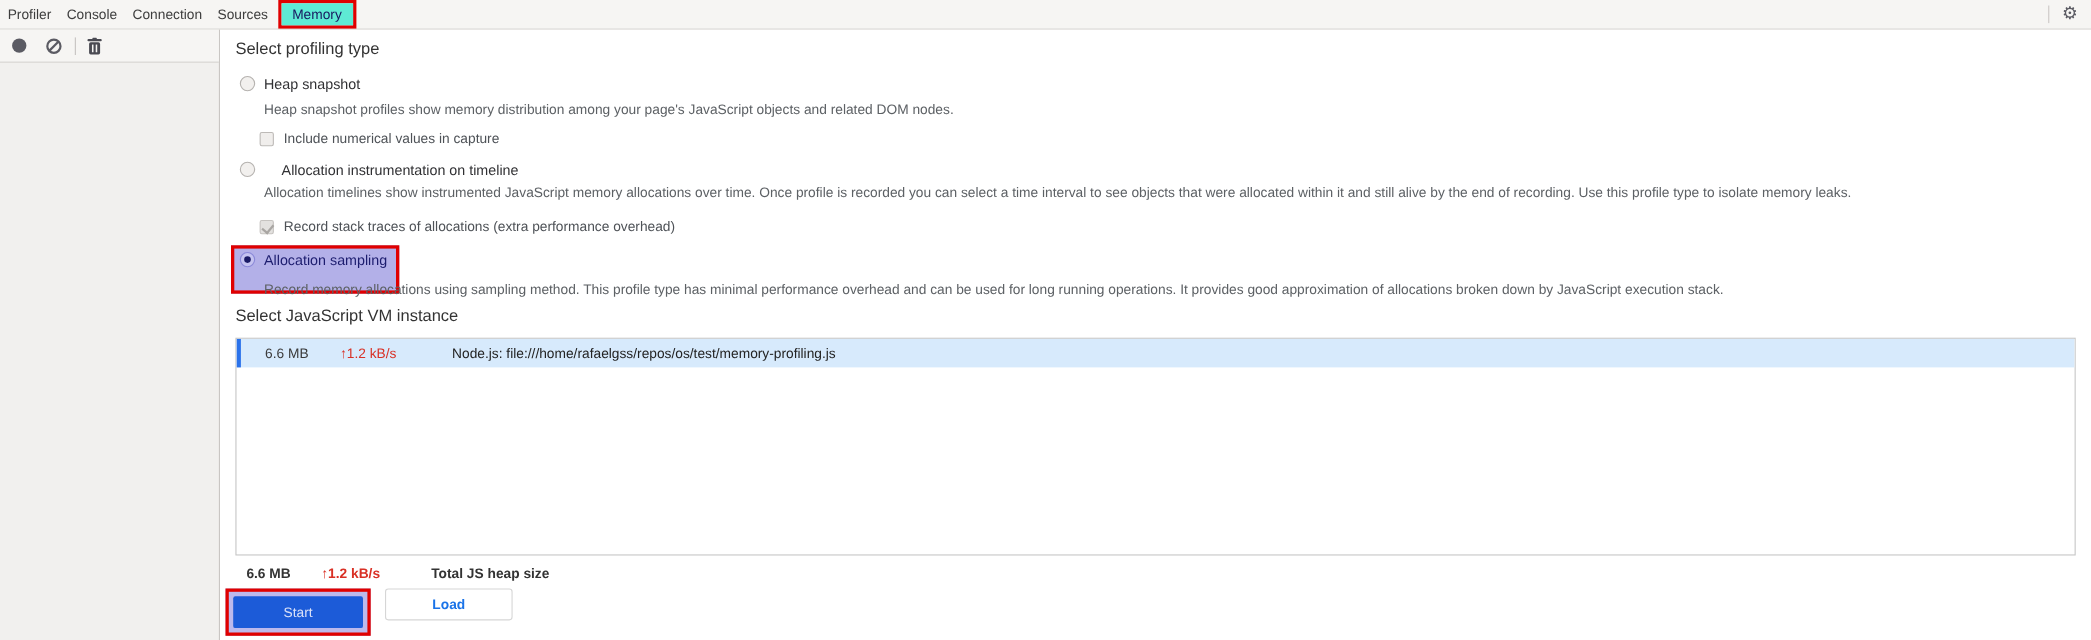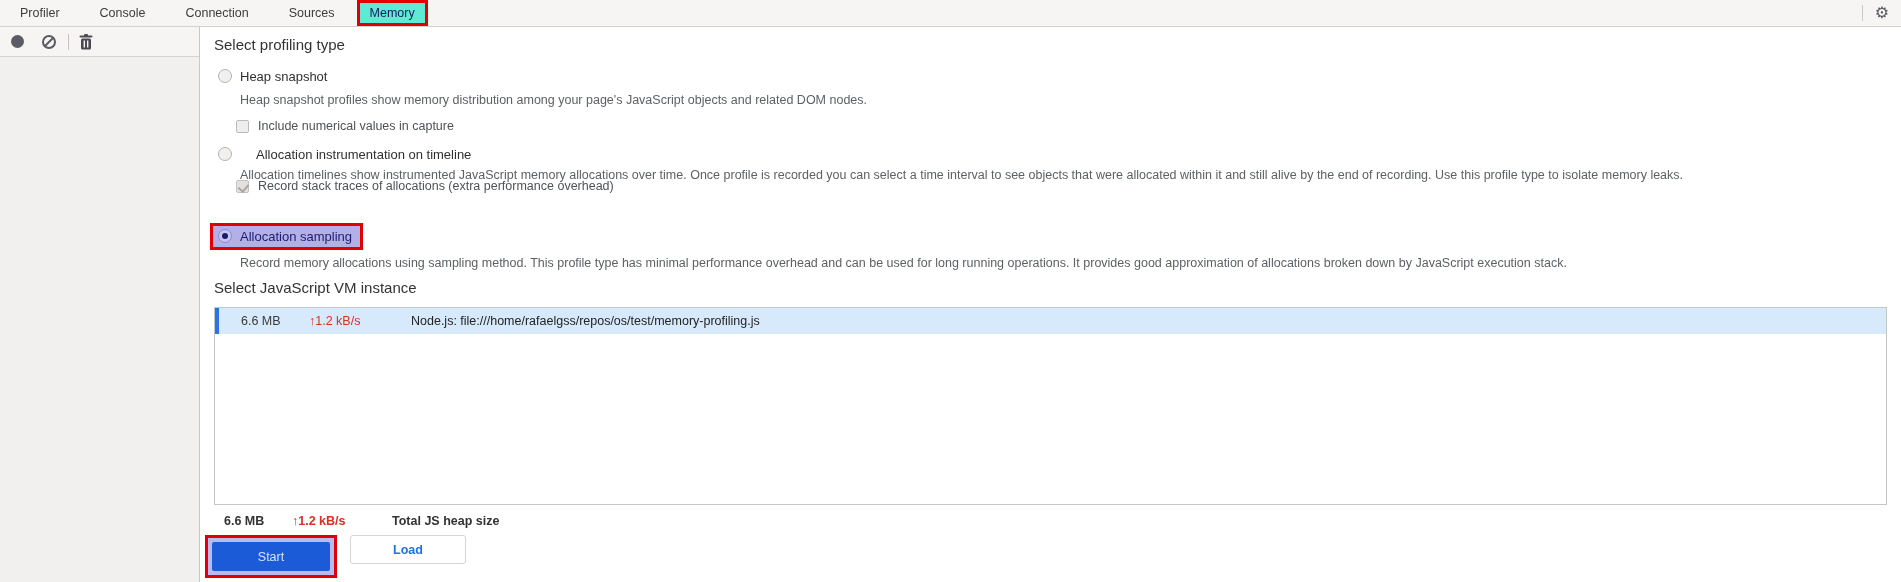--- a/index.html
+++ b/index.html
@@ -4,21 +4,21 @@
 <style>
   * { margin:0; padding:0; box-sizing:border-box; }
   html,body { background:#fff; }
   body { font-family:"Liberation Sans", sans-serif; }
   .screen { position:relative; width:1901px; height:582px; background:#fff; overflow:hidden; }
 
   
   .tabbar { position:absolute; left:0; top:0; width:100%; height:27px;
             background:#f6f5f3; border-bottom:1px solid #d3d0cd;
             display:flex; align-items:center; }
-  .tab { padding:0 20px; font-size:12.5px; color:#3d3d3d; line-height:26px; cursor:default; }
+  .tab { padding:0 7px; font-size:12.5px; color:#3d3d3d; line-height:26px; cursor:default; }
   .tab-annotation { border:3px solid #e00000; margin:0 2px; height:26px; display:flex; align-items:center; }
   .tab.selected { background:#5eead4; color:#17175f; line-height:20px; padding:0 10px; height:20px; }
   .tabbar-right { margin-left:auto; display:flex; align-items:center; }
   .tabbar-sep { width:1px; height:16px; background:#cbc8c5; }
   .gear { font-size:16px; color:#5a5a62; padding:0 12px; line-height:26px; }
 
   
   .sidebar { position:absolute; left:0; top:27px; width:200px; height:555px;
              background:#f1f0ee; border-right:1px solid #c9c6c3; }
   .toolbar { height:30px; background:#f6f5f3; border-bottom:1px solid #d5d2cf;
@@ -44,29 +44,29 @@
   .opt-label { font-size:13px; font-weight:500; color:#303033; margin-left:8px; white-space:nowrap; }
   .opt1 { left:18px; top:42px; }
   .opt2 { left:18px; top:120px;gap:16px; }
   .desc { position:absolute; left:40px; font-size:12.5px; color:#5d6165; white-space:nowrap; }
   .desc1 { top:66px; }
   .desc2 { top:141px; }
   .desc3 { top:229px; }
 
   .cb-row { position:absolute; left:36px; display:flex; align-items:flex-end; }
   .cb1 { top:92px; }
-  .cb2 { top:152px; }
+  .cb2 { top:172px; }
   .checkbox { width:13px; height:13px; border:1px solid #bdbab7; background:#f0eeec; border-radius:2px; flex:none; position:relative; }
   .checkbox.checked { background:#e3e1df; border-color:#c6c3c0; }
   .checkbox.checked::after { content:""; position:absolute; left:3px; top:1px; width:5px; height:8px;
                              border:solid #a9a6a3; border-width:0 2px 2px 0; transform:rotate(40deg); }
   .cb-label { font-size:12.5px; color:#4e5257; margin-left:9px; white-space:nowrap; }
 
   .red-box-opt { position:absolute; left:10px; top:196px; border:3px solid #e00000;
-                 background:#b3b0e8; display:inline-flex; align-items:center; padding:3px 8px 3px 5px; }
+                 background:#b3b0e8; display:inline-flex; align-items:center; padding:3px 8px 20px 5px; }
   .radio.selected { border:1px solid #8a88d8; background:#c5c3f0; position:relative; }
   .radio.selected::after { content:""; position:absolute; left:3px; top:3px; width:6px; height:6px;
                            border-radius:50%; background:#1b1b66; }
   .opt-label.selected { color:#1c1c6e; }
 
   .listbox { position:absolute; left:14px; right:14px; top:280px; height:198px;
              border:1px solid #c6c6c6; background:#fff; overflow:hidden; }
   .vm-row { height:26px; background:#d7eafc; border-left:4px solid #2b72ea;
             display:flex; align-items:center; font-size:12.5px; }
   .vm-heap { width:68px; margin-left:22px; color:#3a3a3a; }

